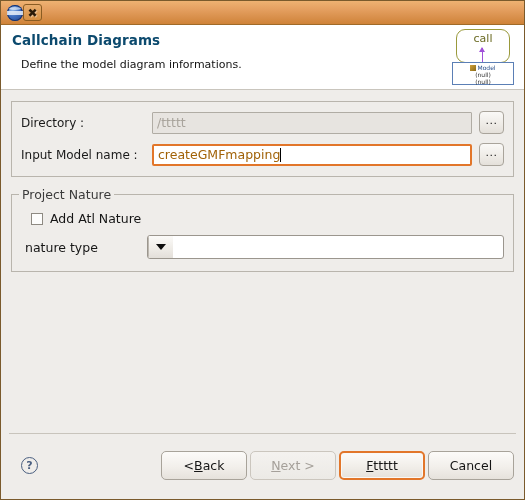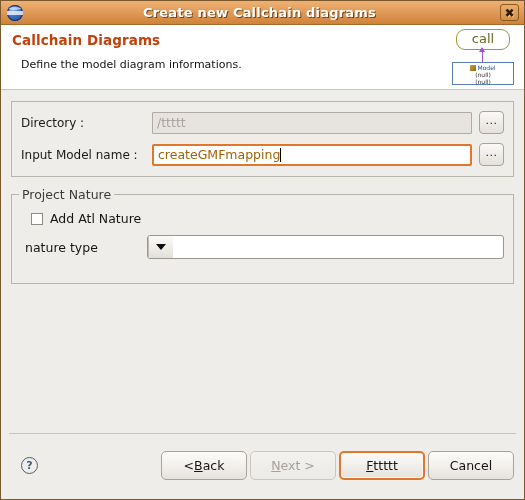--- a/index.html
+++ b/index.html
@@ -97,21 +97,21 @@
     position: relative;
     height: 65px;
     background: #ffffff;
     border-bottom: 1px solid #c9c5bd;
     box-sizing: border-box;
     padding: 7px 12px 0 11px;
   }
   .header-title {
     font-size: 13.5px;
     font-weight: bold;
-    color: #c2410c;
+    color: #0c4a6e;
     margin: 0 0 3px 0;
     letter-spacing: .1px;
   }
   .header-desc {
     font-size: 11px;
     color: #141414;
     margin: 10px 0 0 9px;
   }
 
   
@@ -119,27 +119,27 @@
     position: absolute;
     right: 8px;
     top: 4px;
     width: 64px;
     height: 56px;
   }
   .hg-call {
     position: absolute;
     left: 4px; top: 0;
     width: 54px;
-    height: 21px;
+    height: 34px;
     box-sizing: border-box;
     border: 1px solid #9a9a3c;
     border-radius: 9px;
     background: #ffffff;
     color: #6a6a22;
-    font-size: 13px;
+    font-size: 11px;
     text-align: center;
     line-height: 17px;
   }
   .hg-arrow {
     position: absolute;
     left: 30px;
     top: 19px;
     width: 1px;
     height: 14px;
     background: #a050d8;
@@ -259,21 +259,21 @@
     cursor: pointer;
     letter-spacing: .5px;
     padding-bottom: 5px;
   }
 
   
   .group {
     position: relative;
     margin-top: 17px;
     border: 1px solid #b9b5ad;
-    padding: 14px 9px 24px 9px;
+    padding: 14px 9px 12px 9px;
     box-sizing: border-box;
   }
   .group-title {
     position: absolute;
     top: -8px;
     left: 7px;
     background: #efedea;
     padding: 0 3px;
     font-size: 12.5px;
     color: #3b3b3b;
@@ -416,21 +416,20 @@
   }
   .u { text-decoration: underline; }
 </style>
 </head>
 <body>
 
 <div id="dialog">
 
   <div class="titlebar">
     <div class="win-icon"></div>
-    <div class="title-text">Create new Callchain diagrams</div>
     <div class="close-btn">
       <span class="close-glyph">✖</span>
     </div>
   </div>
 
   <div class="header">
     <div class="header-title">Callchain Diagrams</div>
     <div class="header-desc">Define the model diagram informations.</div>
 
     <div class="header-graphic">

